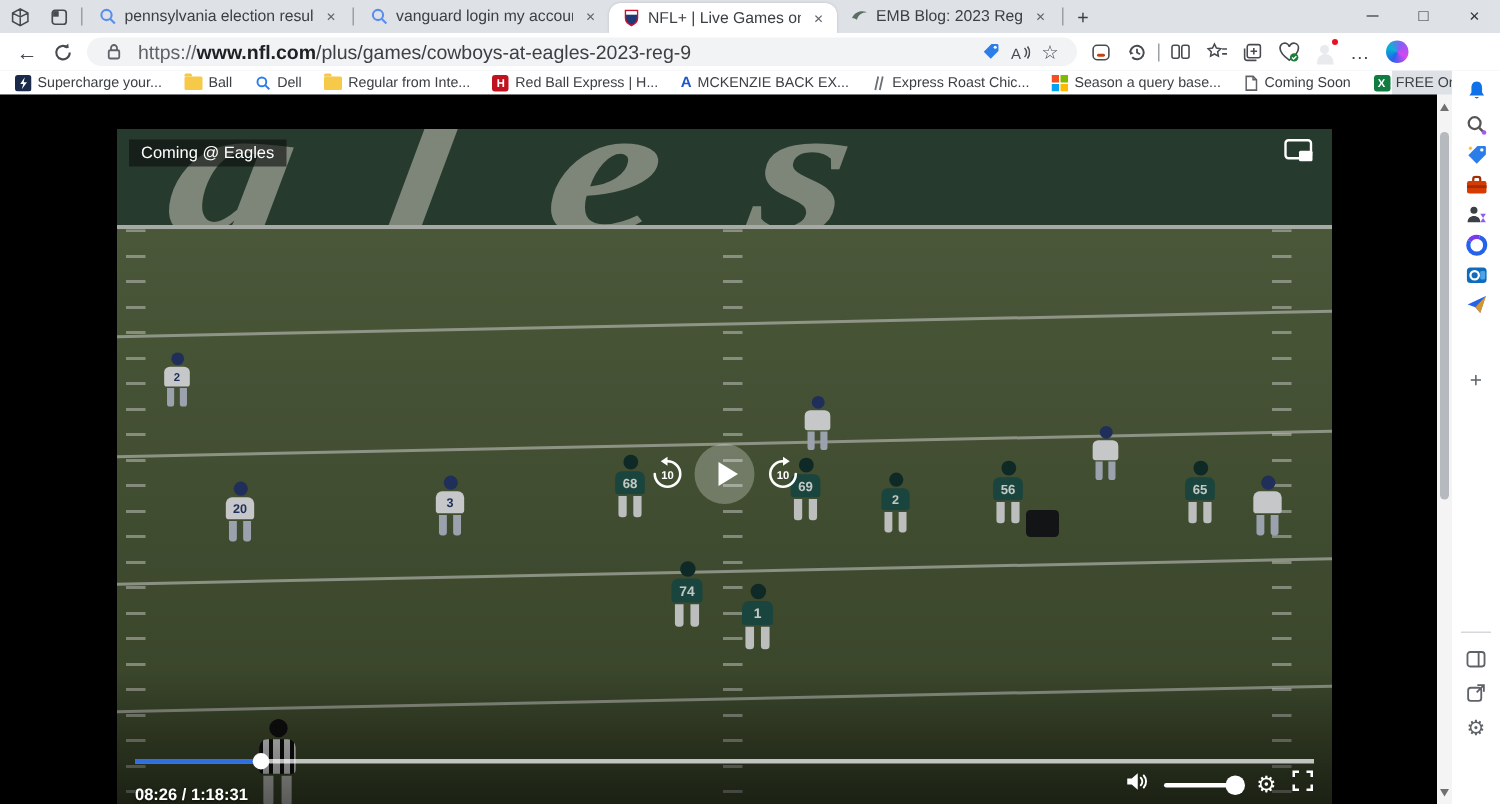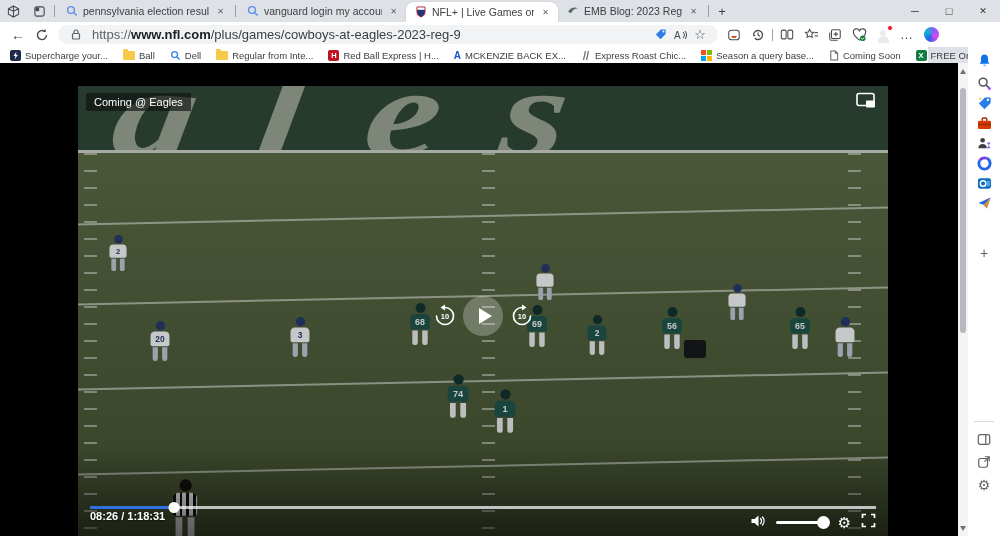--- a/index.html
+++ b/index.html
@@ -77,21 +77,21 @@
   
   .v-title { position:absolute; left:8px; top:11px; background:rgba(15,15,15,.62); color:#fff; font-size:11px; padding:3px 8px; }
   .pip-btn { position:absolute; right:10px; top:10px; }
   .ctr-btn { position:absolute; transform:translate(-50%,-50%); display:flex; align-items:center; justify-content:center; }
   .play-circle { width:40px; height:40px; border-radius:50%; background:rgba(255,255,255,.26); }
   .play-tri { width:0; height:0; border-left:13px solid #fff; border-top:8px solid transparent; border-bottom:8px solid transparent; margin-left:4px; }
   .bottom-bar { position:absolute; left:12px; right:12px; top:424px; height:26px; }
   .prog-track { position:absolute; left:0; right:0; top:0; height:3px; background:rgba(255,255,255,.72); }
   .prog-fill { position:absolute; left:0; top:0; height:3px; background:#2f6fde; }
   .prog-handle { position:absolute; top:-4px; width:11px; height:11px; border-radius:50%; background:#fff; transform:translateX(-50%); }
-  .v-time { position:absolute; left:0; top:4px; color:#fff; font-size:11px; font-weight:bold; text-shadow:0 1px 2px rgba(0,0,0,.6); }
+  .v-time { position:absolute; left:0; top:18px; color:#fff; font-size:11px; font-weight:bold; text-shadow:0 1px 2px rgba(0,0,0,.6); }
   .v-right { position:absolute; right:0; top:7px; display:flex; align-items:center; gap:10px; }
   .vol-slider { position:relative; width:52px; height:3px; background:#fff; border-radius:2px; }
   .vol-dot { position:absolute; right:-2px; top:-5px; width:13px; height:13px; border-radius:50%; background:#fff; }
   .gear-w { color:#fff; font-size:15px; line-height:1; }
 
   
   .scrollbar { position:absolute; left:958px; top:63px; width:10px; height:473px; background:#f4f4f4; }
   .sb-arrow { position:absolute; left:2px; width:0; height:0; border-left:3.5px solid transparent; border-right:3.5px solid transparent; }
   .sb-up { top:6px; border-bottom:5px solid #707070; }
   .sb-down { bottom:5px; border-top:5px solid #707070; }

